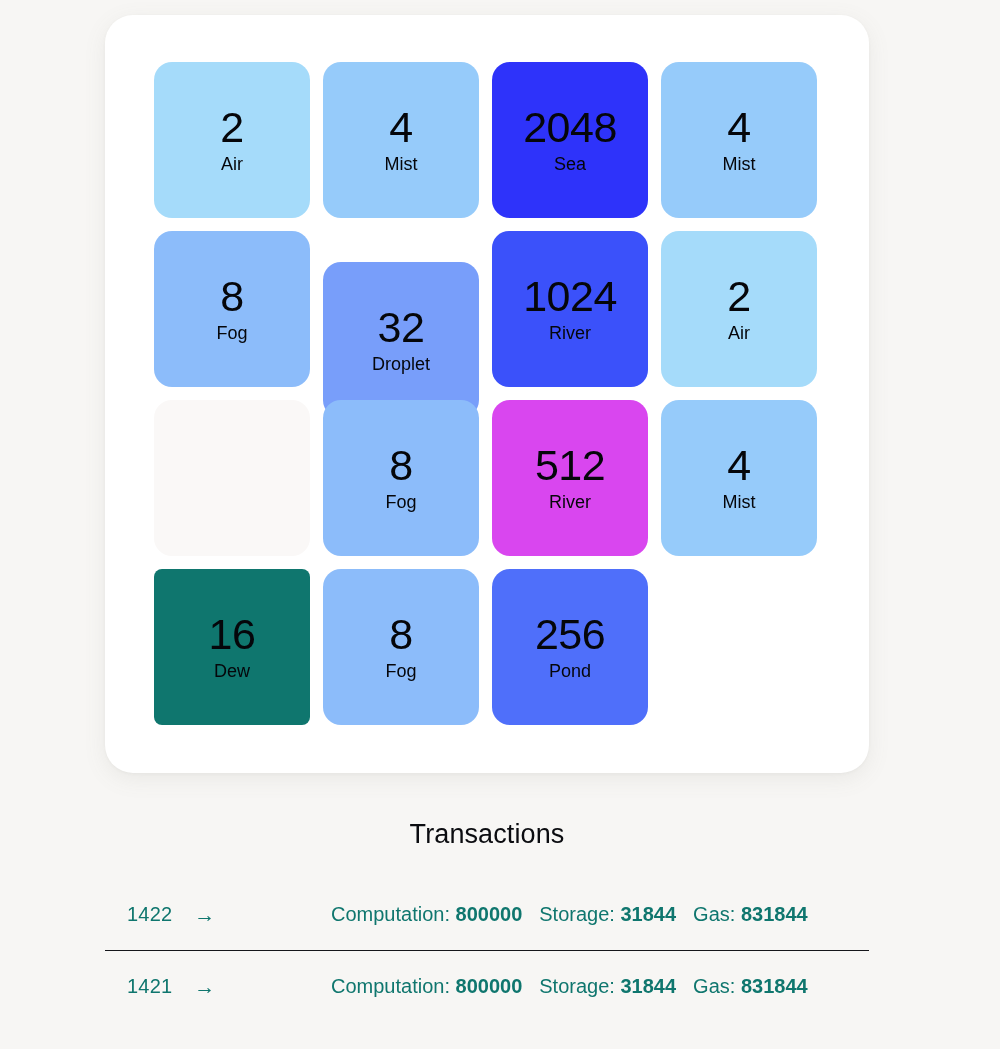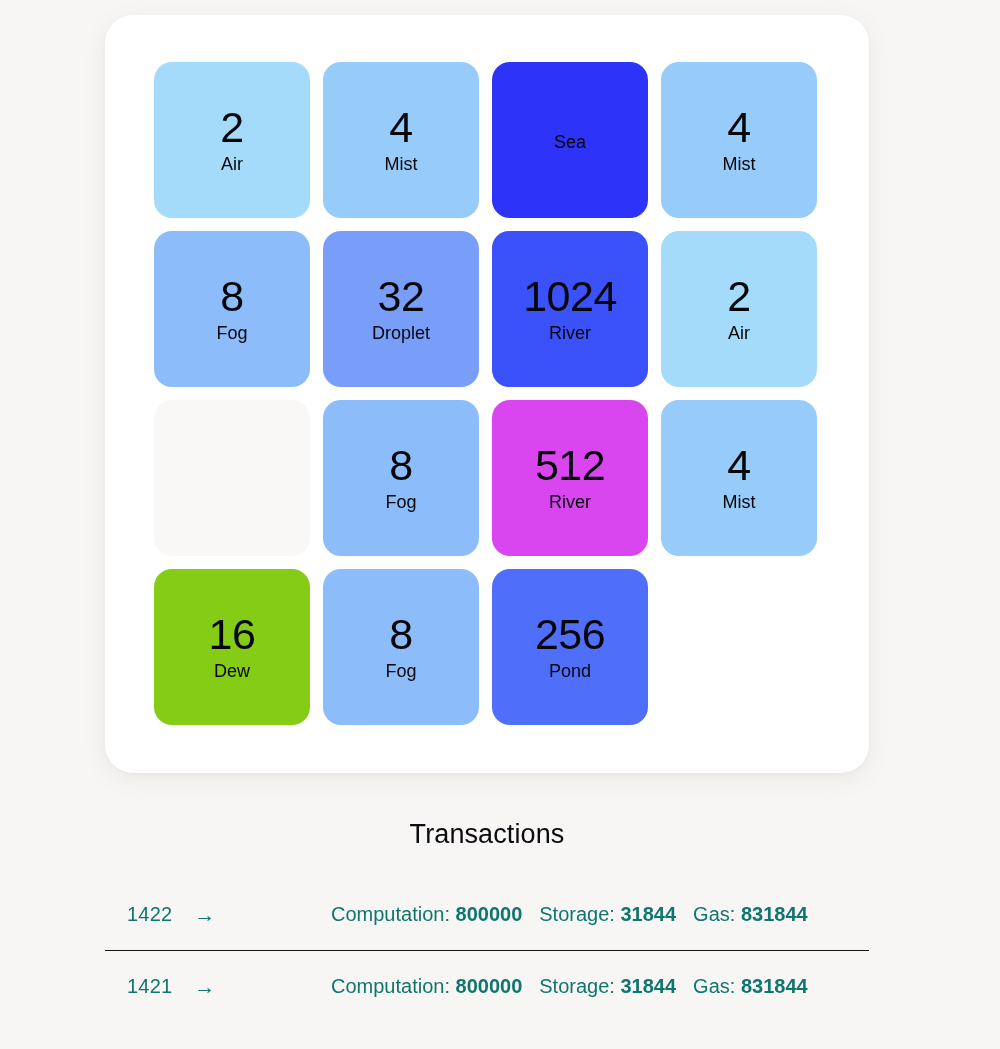--- a/index.html
+++ b/index.html
@@ -144,31 +144,32 @@
     <div class="grid">
         <div class="tile" style="background: rgb(165, 219, 250);">
           <div class="tile-value">2</div>
           <div class="tile-label">Air</div>
         </div>
         <div class="tile" style="background: rgb(150, 203, 250);">
           <div class="tile-value">4</div>
           <div class="tile-label">Mist</div>
         </div>
         <div class="tile" style="background: rgb(46, 51, 250);">
+          <div class="tile-value">2048</div>
           <div class="tile-label">Sea</div>
         </div>
         <div class="tile" style="background: rgb(150, 203, 250);">
           <div class="tile-value">4</div>
           <div class="tile-label">Mist</div>
         </div>
         <div class="tile" style="background: rgb(140, 188, 250);">
           <div class="tile-value">8</div>
           <div class="tile-label">Fog</div>
         </div>
-        <div class="tile" style="background: rgb(120, 158, 250);">
+        <div class="tile" style="background: rgb(120, 158, 250); margin-top: 31px;">
           <div class="tile-value">32</div>
           <div class="tile-label">Droplet</div>
         </div>
         <div class="tile" style="background: rgb(59, 81, 250); border-radius: 17px;">
           <div class="tile-value">1024</div>
           <div class="tile-label">River</div>
         </div>
         <div class="tile" style="background: rgb(165, 219, 250);">
           <div class="tile-value">2</div>
           <div class="tile-label">Air</div>
@@ -179,21 +180,21 @@
           <div class="tile-label">Fog</div>
         </div>
         <div class="tile" style="background: #d946ef;">
           <div class="tile-value">512</div>
           <div class="tile-label">River</div>
         </div>
         <div class="tile" style="background: rgb(150, 203, 250);">
           <div class="tile-value">4</div>
           <div class="tile-label">Mist</div>
         </div>
-        <div class="tile" style="background: #84cc16;">
+        <div class="tile" style="background: #0f766e; border-radius: 8px;">
           <div class="tile-value">16</div>
           <div class="tile-label">Dew</div>
         </div>
         <div class="tile" style="background: rgb(140, 188, 250);">
           <div class="tile-value">8</div>
           <div class="tile-label">Fog</div>
         </div>
         <div class="tile" style="background: rgb(79, 111, 250);">
           <div class="tile-value">256</div>
           <div class="tile-label">Pond</div>

